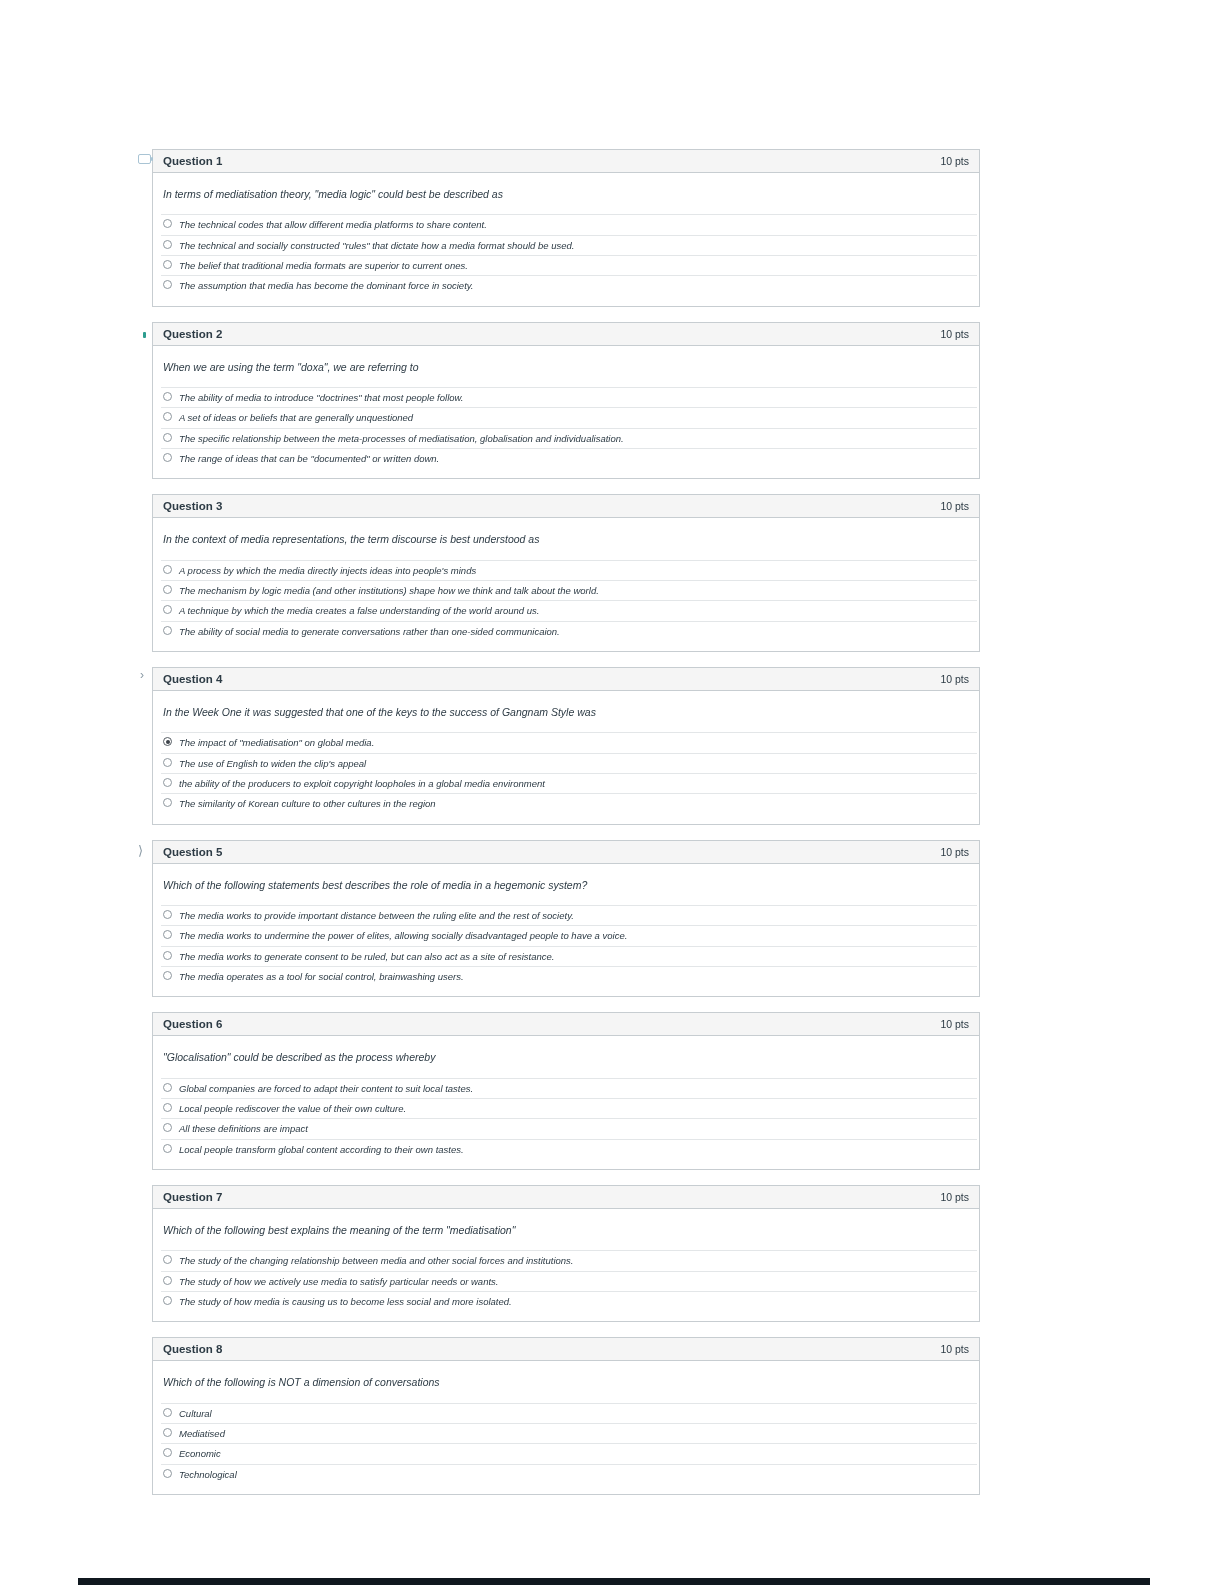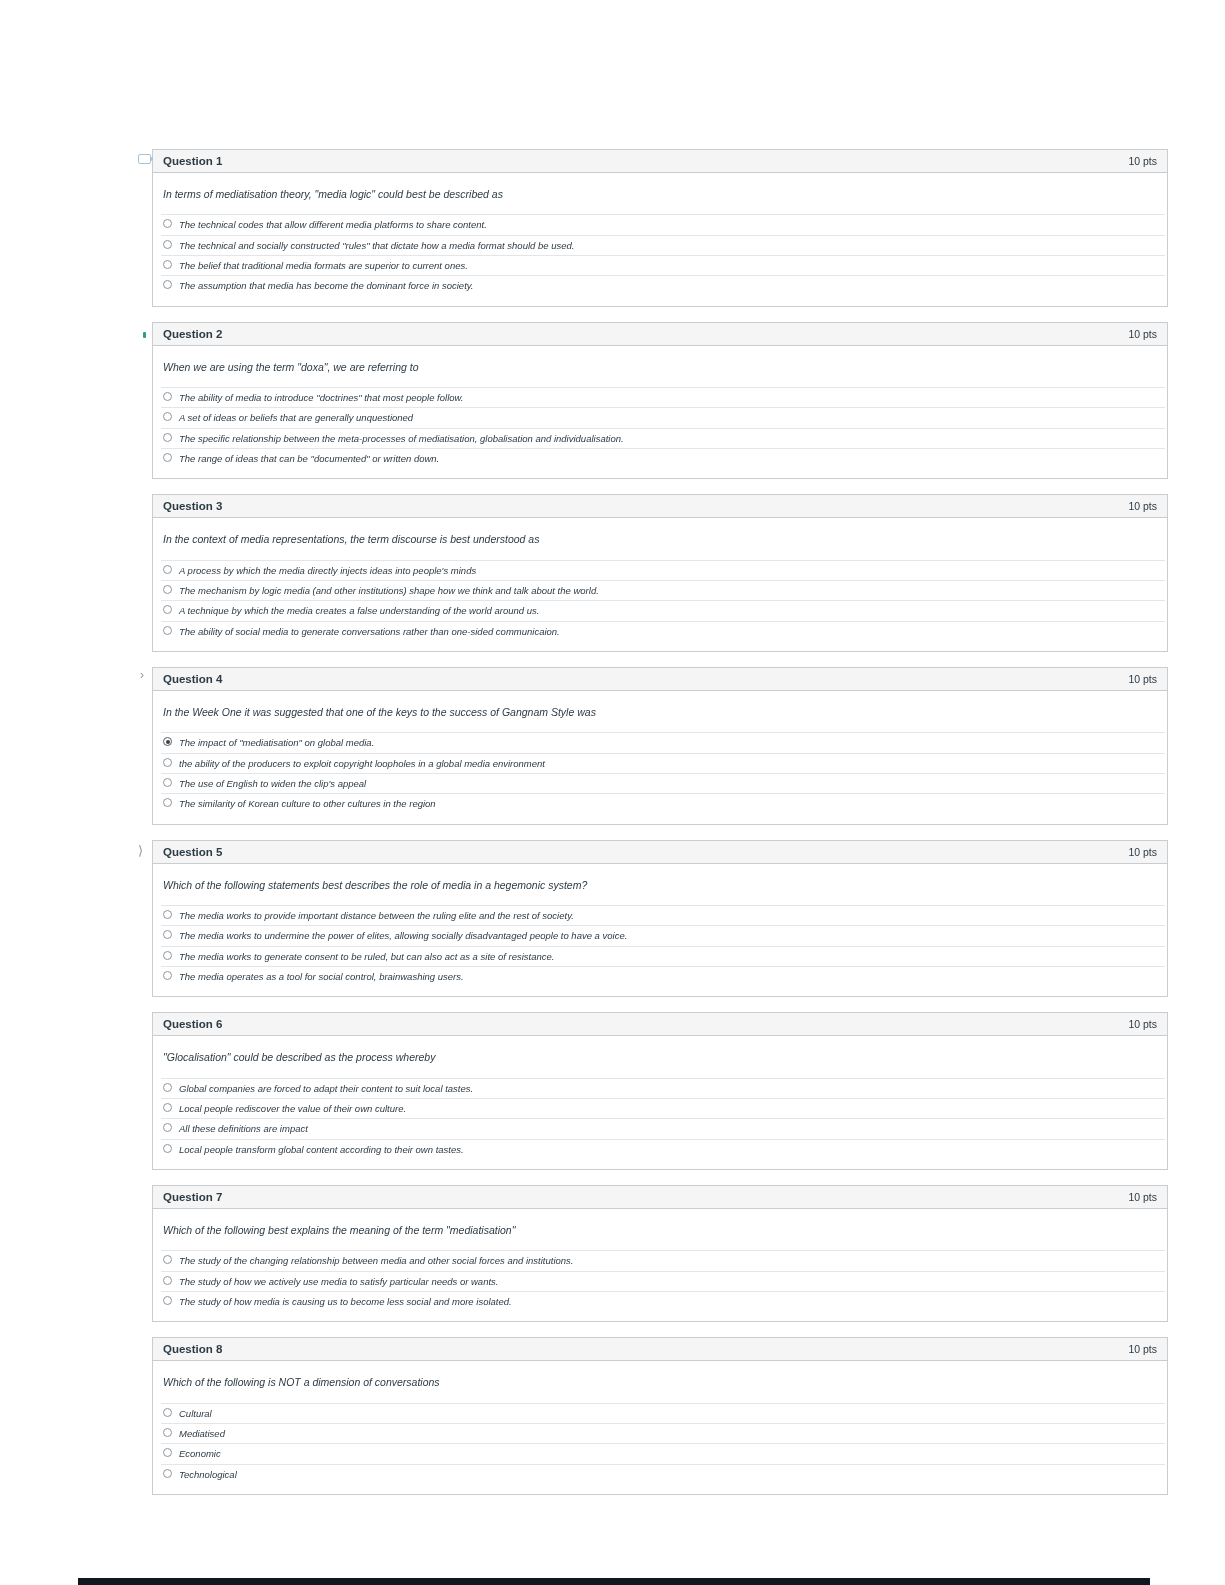--- a/index.html
+++ b/index.html
@@ -11,21 +11,21 @@
   body {
     position: relative;
     width: 1225px;
     height: 1585px;
     overflow: hidden;
   }
   .quiz-column {
     position: absolute;
     left: 152px;
     top: 149px;
-    width: 1016px;
+    width: 828px;
   }
   .qwrap {
     position: relative;
     margin-bottom: 15px;
   }
   .qbox {
     border: 1px solid var(--card-border, #c7cdd1);
     background: #ffffff;
   }
   .qheader {
@@ -258,26 +258,26 @@
       <div class="qbody">
         <div class="qprompt">In the Week One it was suggested that one of the keys to the success of Gangnam Style was</div>
         <div class="options">
   <label class="option">
     <span class="radio checked"></span>
     <span class="olabel">The impact of "mediatisation" on global media.</span>
   </label>
 
   <label class="option">
     <span class="radio"></span>
+    <span class="olabel">The use of English to widen the clip's appeal</span>
+  </label>
+
+  <label class="option">
+    <span class="radio"></span>
     <span class="olabel">the ability of the producers to exploit copyright loopholes in a global media environment</span>
-  </label>
-
-  <label class="option">
-    <span class="radio"></span>
-    <span class="olabel">The use of English to widen the clip's appeal</span>
   </label>
 
   <label class="option">
     <span class="radio"></span>
     <span class="olabel">The similarity of Korean culture to other cultures in the region</span>
   </label>
 </div>
       </div>
     </div>
   <span class="marker marker-chevron_small">›</span>

